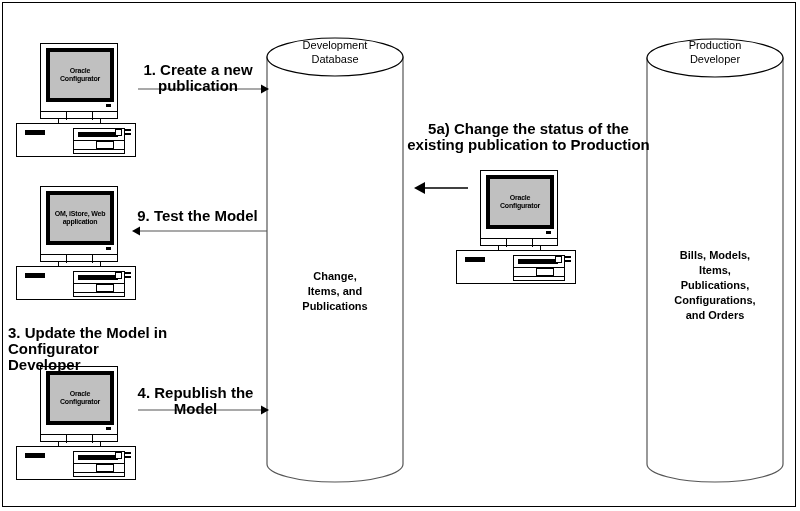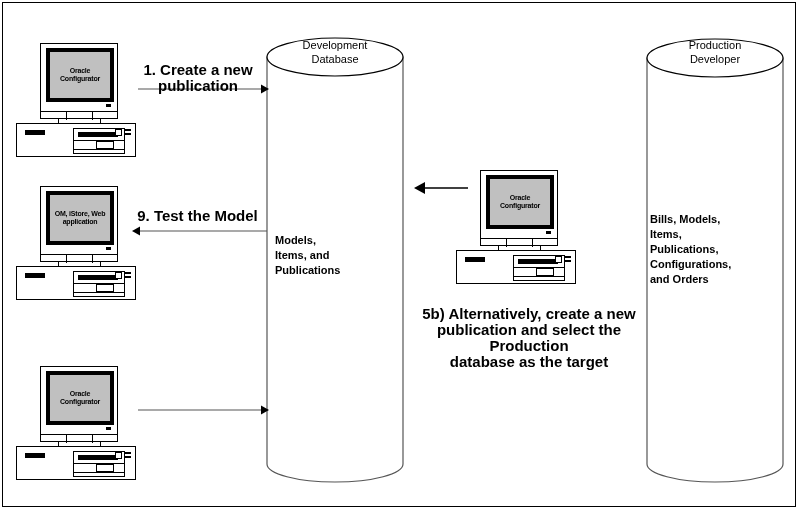--- a/index.html
+++ b/index.html
@@ -209,21 +209,23 @@
     line-height: 14px;
     text-align: center;
     white-space: pre-line;
   }
   .db-content {
     position: absolute;
     font-size: 11px;
     font-weight: bold;
     color: #000000;
     line-height: 15px;
+    text-align: center;
     white-space: pre-line;
+    margin-top: 36px;
   }
 </style>
 </head>
 <body>
 
 <div id="diagram-root">
 
   <div id="frame-border"></div>
 
   <svg class="canvas-svg" viewBox="0 0 800 511">
@@ -371,37 +373,40 @@
       <div class="base-icon-sq"></div>
       <div class="base-icon-bars">
         <i style="top:0px;"></i>
           <i style="top:4px;"></i>
       </div>
     </div>
   </div>
 
   <div class="db-title" style="left:275px; top:38px; width:120px;">Development
 Database</div>
-  <div class="db-content" style="left:275px; top:233px; width:120px;">Models,
+  <div class="db-content" style="left:275px; top:233px; width:120px;">Change,
 Items, and
 Publications</div>
 
   <div class="db-title" style="left:655px; top:38px; width:120px;">Production
 Developer</div>
   <div class="db-content" style="left:650px; top:212px; width:130px;">Bills, Models,
 Items,
 Publications,
 Configurations,
 and Orders</div>
 
   <div class="label" style="left:138px; top:62px; width:120px;">1. Create a new
 publication</div>
 
   <div class="label" style="left:130px; top:208px; width:135px;">9. Test the Model</div>
 
-
-
-
-  <div class="label" style="left:400px; top:306px; width:258px;">5b) Alternatively, create a new
-publication and select the Production
-database as the target</div>
+  <div class="label" style="left:8px; top:325px; width:165px; text-align:left;">3. Update the Model in
+Configurator Developer</div>
+
+  <div class="label" style="left:133px; top:385px; width:125px;">4. Republish the
+Model</div>
+
+  <div class="label" style="left:406px; top:121px; width:245px;">5a) Change the status of the
+existing publication to Production</div>
+
 
 </div>
 
 </body></html>

